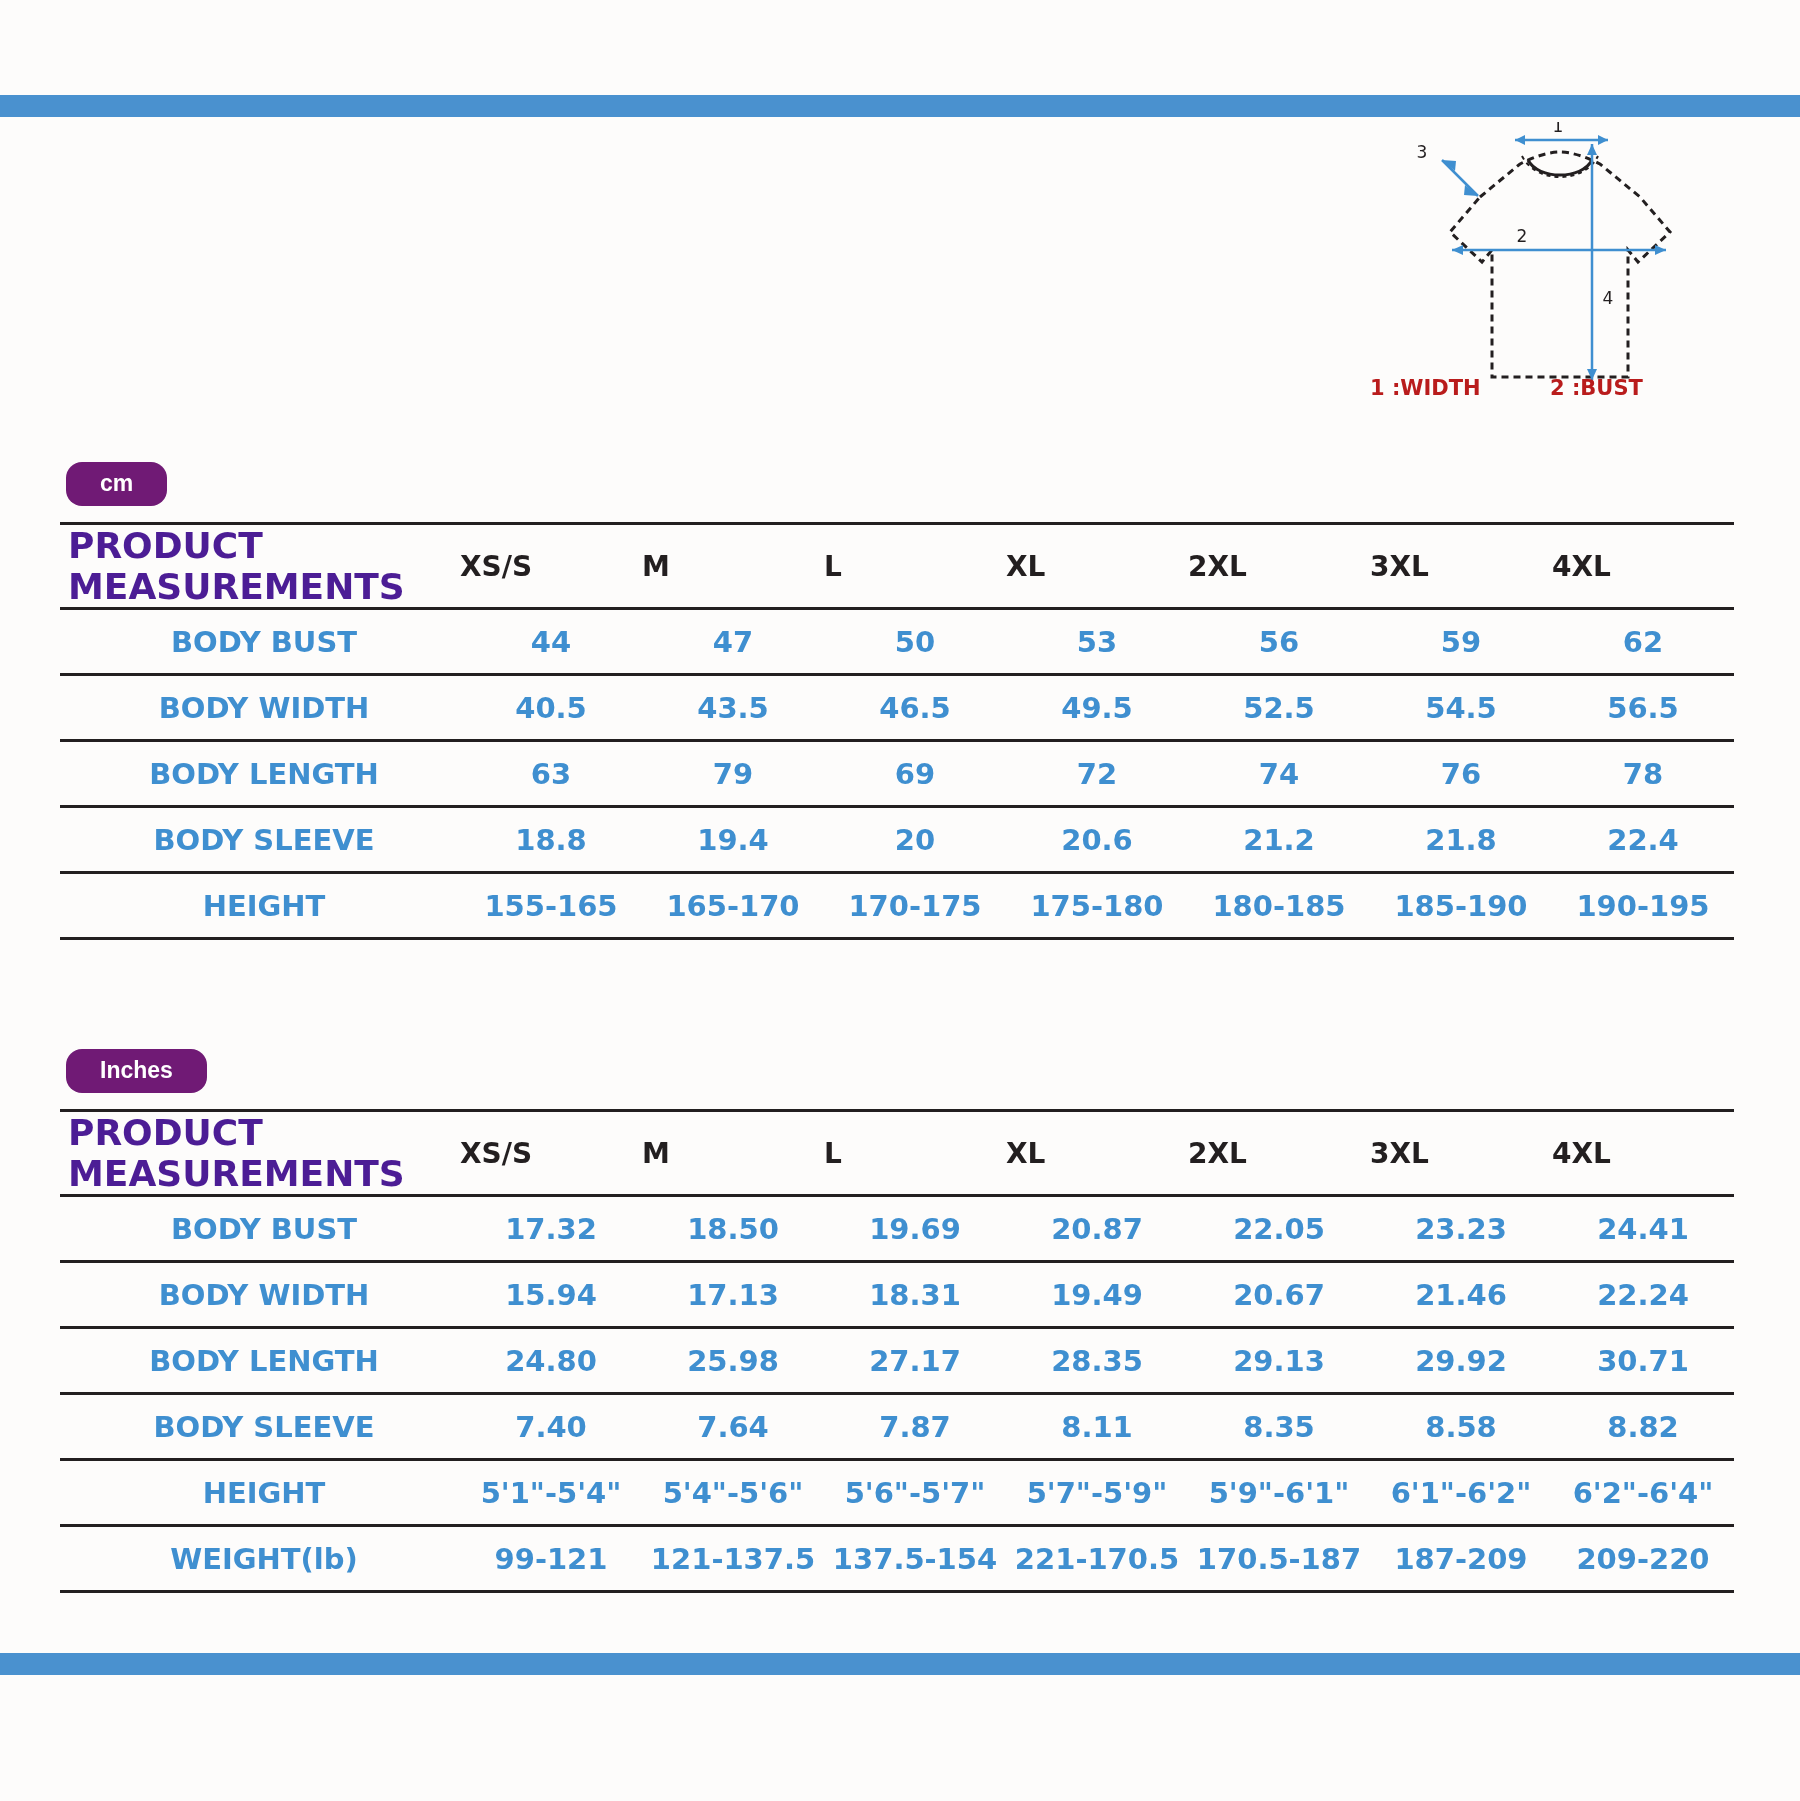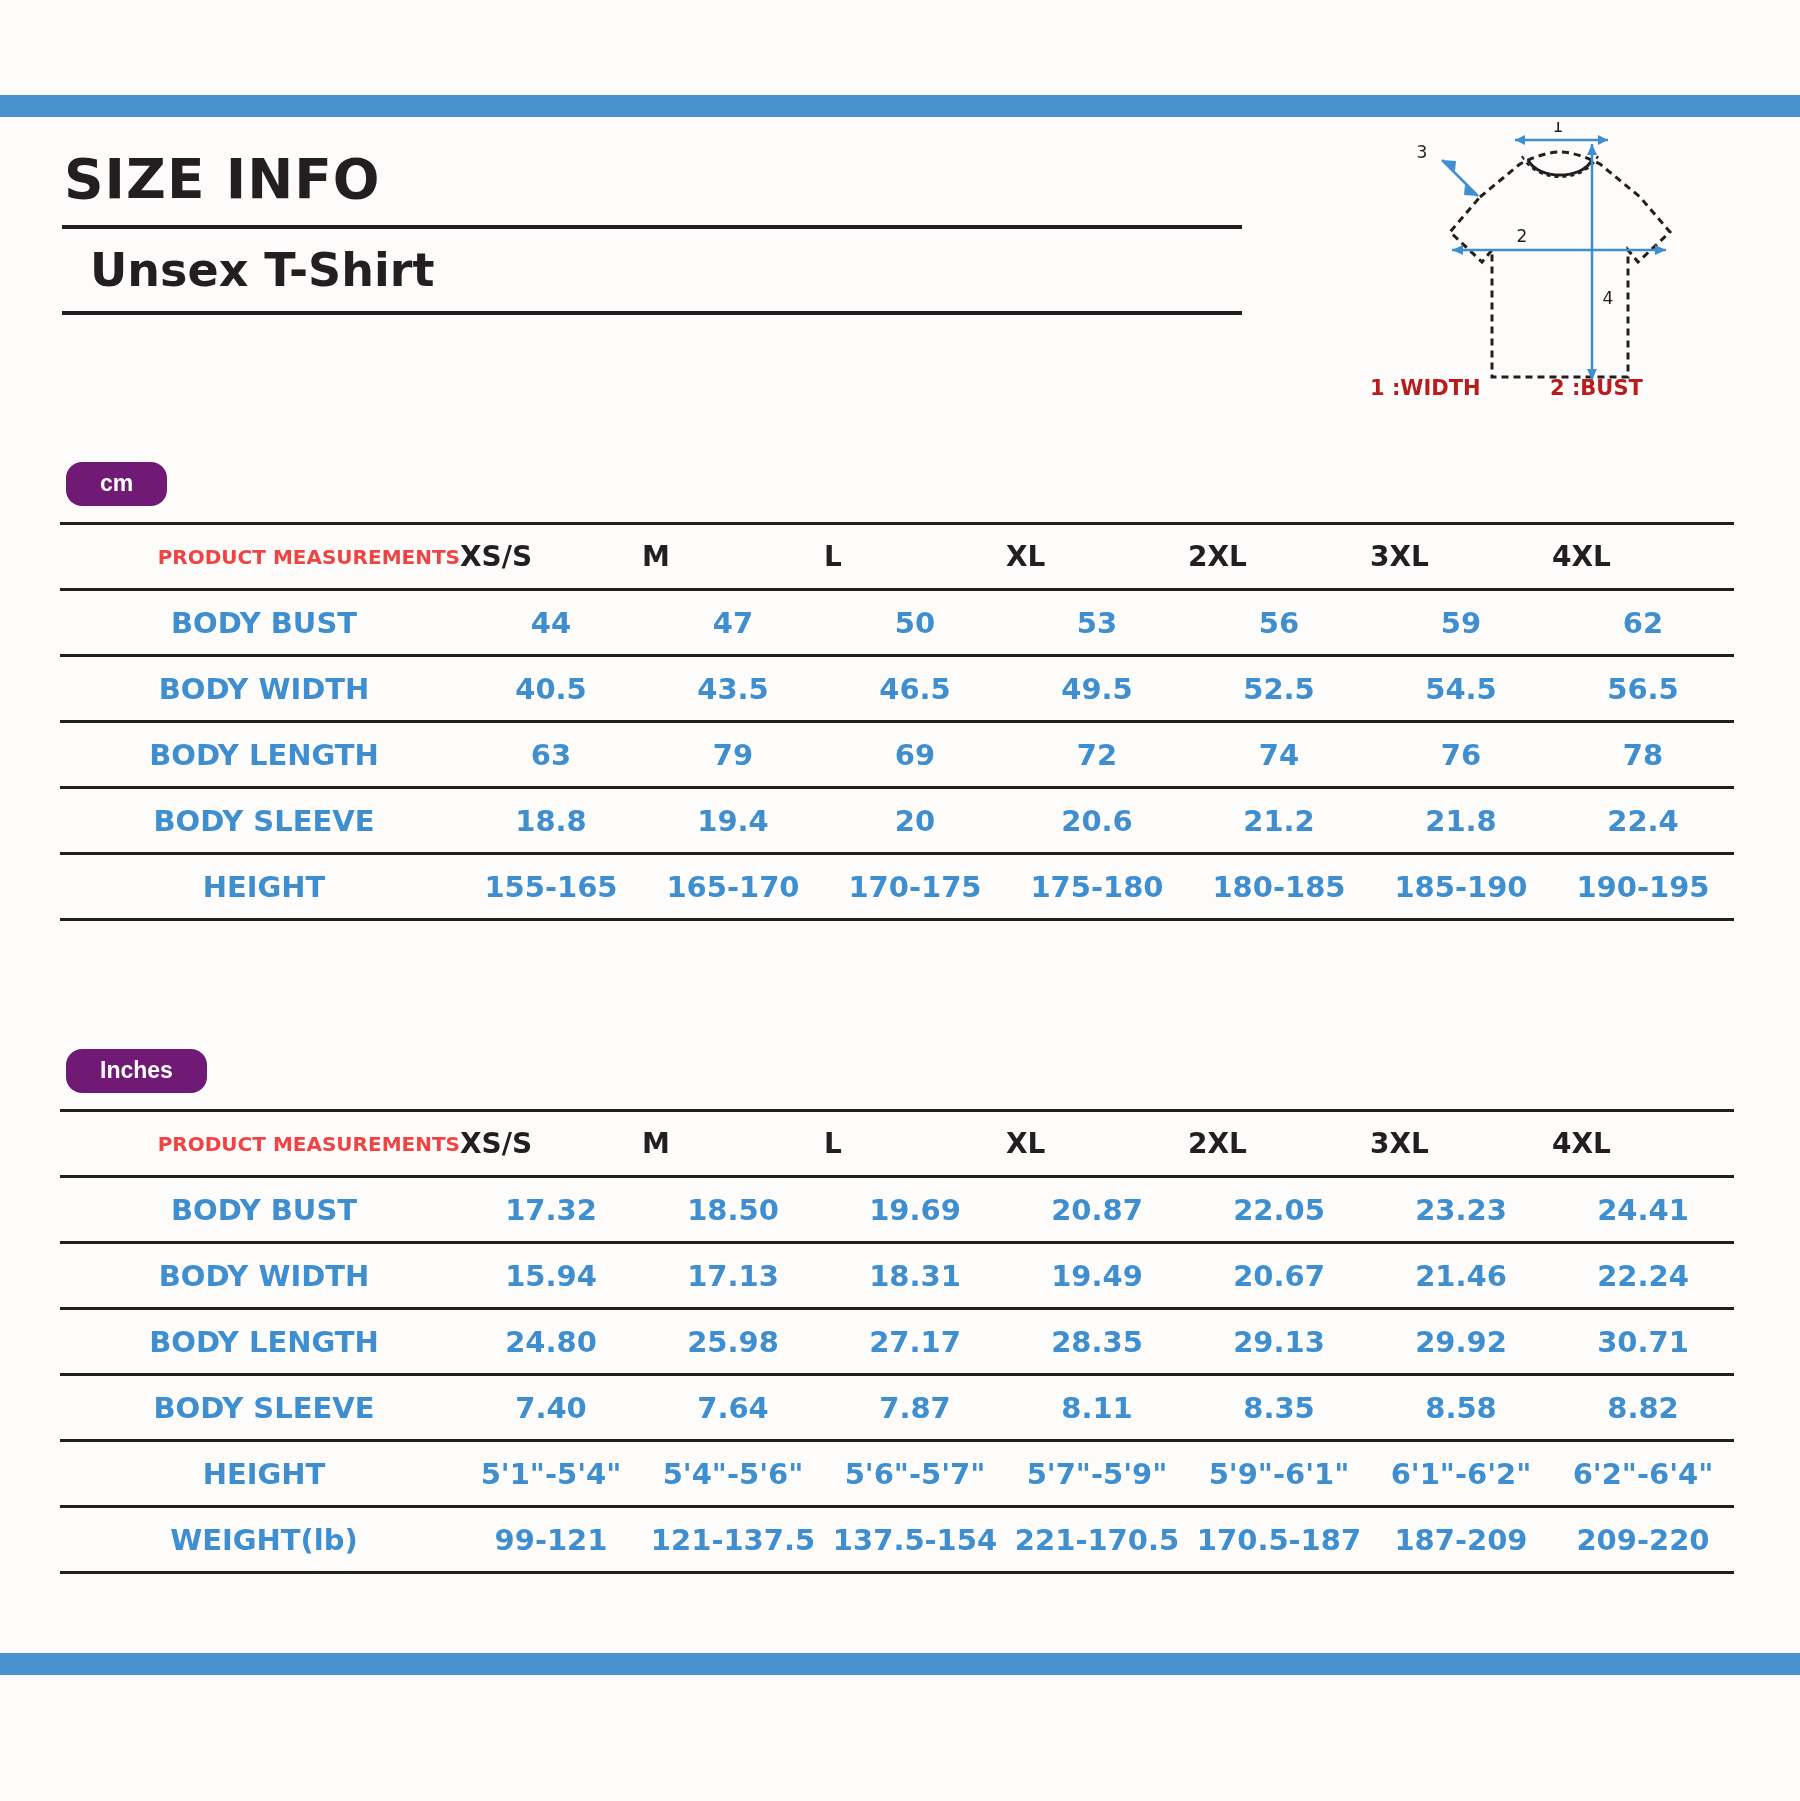--- a/index.html
+++ b/index.html
@@ -138,25 +138,25 @@
     border-bottom: 3px solid #231f20;
     padding: 0;
     height: 63px;
     vertical-align: middle;
   }
   table.size-table thead th {
     border-bottom: 3px solid #231f20;
     border-top: 3px solid #231f20;
   }
   .hdr-label {
-    text-align: right;
+    text-align: left;
     padding-left: 8px !important;
-    font-size: 20px;
-    font-weight: bold;
-    color: #ef4444;
+    font-size: 36px;
+    font-weight: bold;
+    color: #4c1d95;
     font-family: "DejaVu Sans", sans-serif;
     letter-spacing: 0px;
   }
   .hdr-size {
     text-align: left;
     font-size: 28px;
     font-weight: bold;
     color: #231f20;
     font-family: "DejaVu Sans", sans-serif;
   }
@@ -182,26 +182,20 @@
 </head>
 <body>
 
 <div class="page">
 
   <div class="bar-top"></div>
   <div class="bar-bottom"></div>
 
   <div class="content">
 
-    <div class="title-block">
-      <div class="main-title">SIZE INFO</div>
-      <div class="rule"></div>
-      <div class="sub-title">Unsex T-Shirt</div>
-      <div class="rule"></div>
-    </div>
 
     <div class="diagram">
       <svg width="380" height="330" viewBox="0 0 380 330">
 
         <path d="M110 75 L150 42 C165 34 180 30 190 30 C200 30 215 34 230 42 L270 75
                  L300 110 L268 140 L258 128 L258 255 L122 255 L122 128 L112 140 L80 110 Z" fill="none" stroke="#231f20" stroke-width="3" stroke-dasharray="7,5"></path>
 
         <path d="M158 38 C168 58 212 58 222 38" fill="none" stroke="#231f20" stroke-width="3"></path>
         <path d="M152 34 C166 62 214 62 228 34" fill="none" stroke="#231f20" stroke-width="2" stroke-dasharray="4,4"></path>
 

